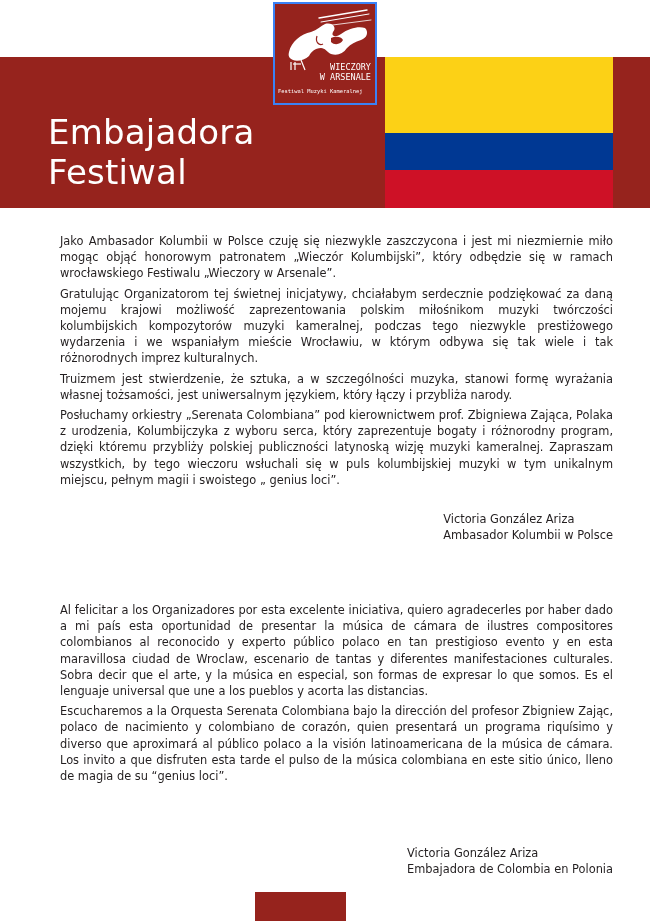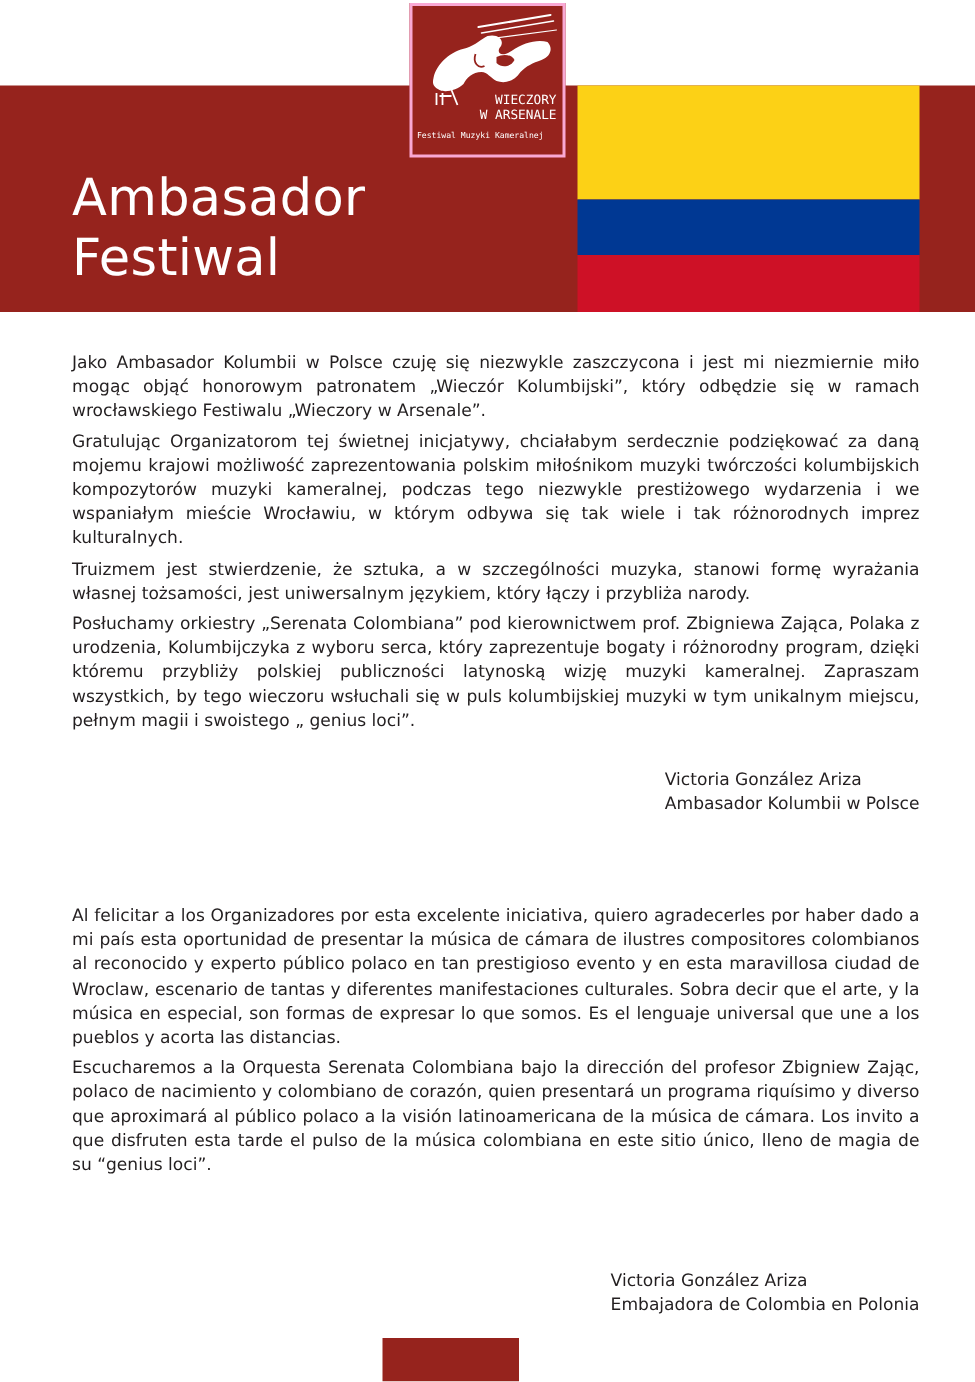--- a/index.html
+++ b/index.html
@@ -47,21 +47,21 @@
     .flag .blue { height: 25%; background: #003893; }
     .flag .red { height: 25%; background: #ce1126; }
 
     .logo-box {
       position: absolute;
       left: 273px;
       top: 2px;
       width: 100px;
       height: 99px;
       background: #96231d;
-      border: 2px solid #f9a8d4;
+      border: 2px solid #3b82f6;
       box-sizing: content-box;
       overflow: hidden;
     }
     .logo-violin {
       position: absolute;
       left: 6px;
       top: 4px;
       width: 92px;
       height: 66px;
     }
@@ -89,21 +89,21 @@
     .text-block {
       position: absolute;
       left: 48px;
       width: 565px;
       font-size: 11.4px;
       line-height: 16.2px;
       text-align: justify;
       color: #231f20;
     }
     .text-block p {
-      margin: 0 0 4px 0;
+      margin: 0 0 4px 12px;
       hyphens: auto;
     }
     .polish { top: 233px; }
     .spanish { top: 602px; }
 
     .signature {
       position: absolute;
       right: 37px;
       font-size: 11.4px;
       line-height: 16.2px;
@@ -120,21 +120,21 @@
       height: 29px;
       background: #96231d;
     }
   </style>
 </head>
 <body>
 
 <div class="banner"></div>
 
 <h1 class="banner-title">
-  <span>Ambasador</span><br>
+  <span>Embajadora</span><br>
   <span>Festiwal</span>
 </h1>
 
 <div class="flag">
   <div class="stripe yellow"></div>
   <div class="stripe blue"></div>
   <div class="stripe red"></div>
 </div>
 
 <div class="logo-box">

